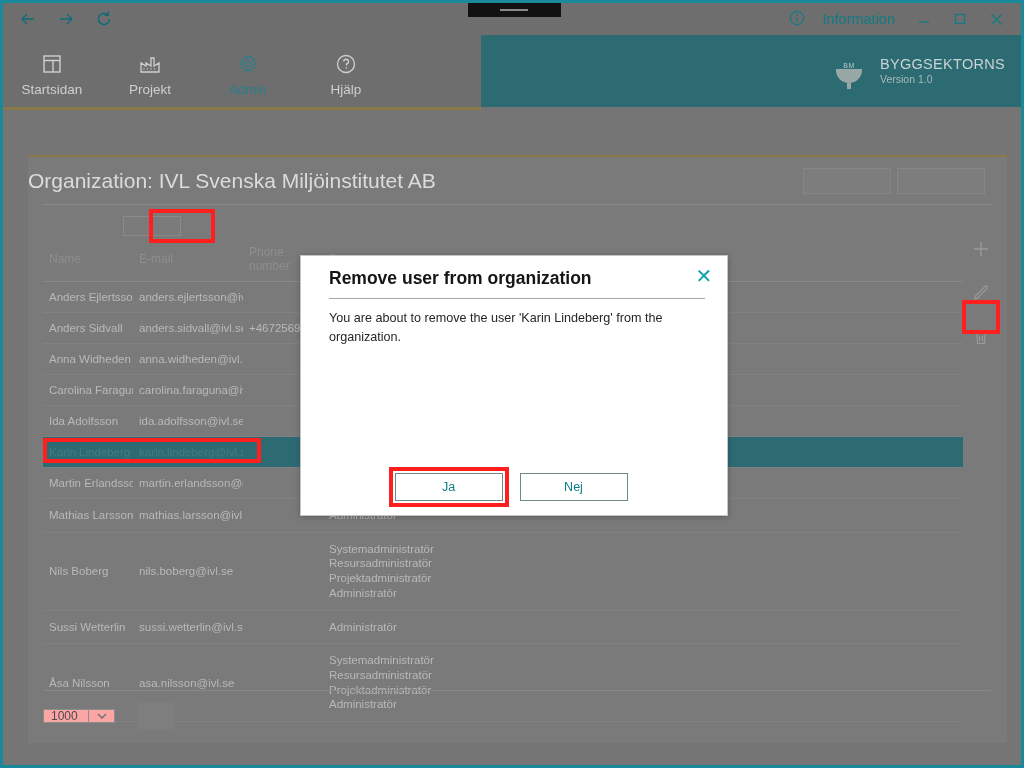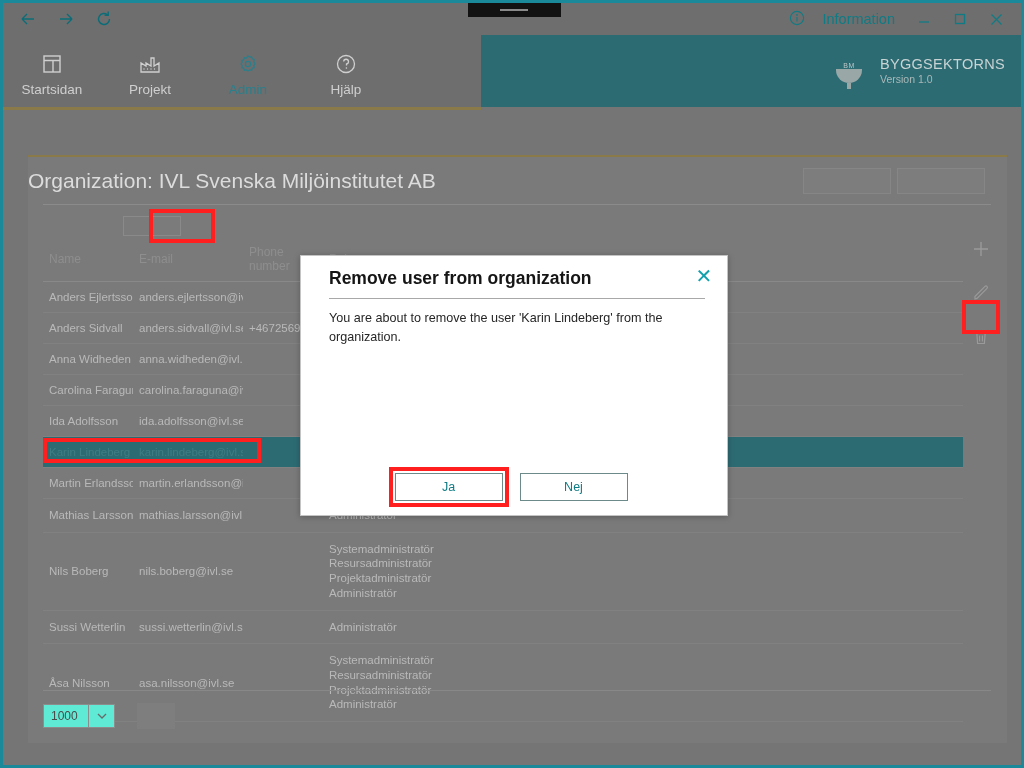--- a/index.html
+++ b/index.html
@@ -229,22 +229,22 @@
 
   
   .pager {
     position: absolute; left: 15px; bottom: 14px;
     right: 16px;
     border-top: 1px solid #888;
     padding-top: 12px;
     display: flex; align-items: center; gap: 22px;
   }
   .pagesize {
-    display: flex; height: 24px;
-    border: 1px solid #8c8c8c; background: #5eead4;
+    display: flex; height: 14px;
+    border: 1px solid #8c8c8c; background: #fca5a5;
   }
   .pagesize-val {
     width: 44px; display: flex; align-items: center;
     padding-left: 7px; font-size: 12px; color: #4a4a4a;
   }
   .pagesize-arrow {
     width: 26px; border-left: 1px solid #8c8c8c;
     display: flex; align-items: center; justify-content: center;
     color: #6a6a6a;
   }

